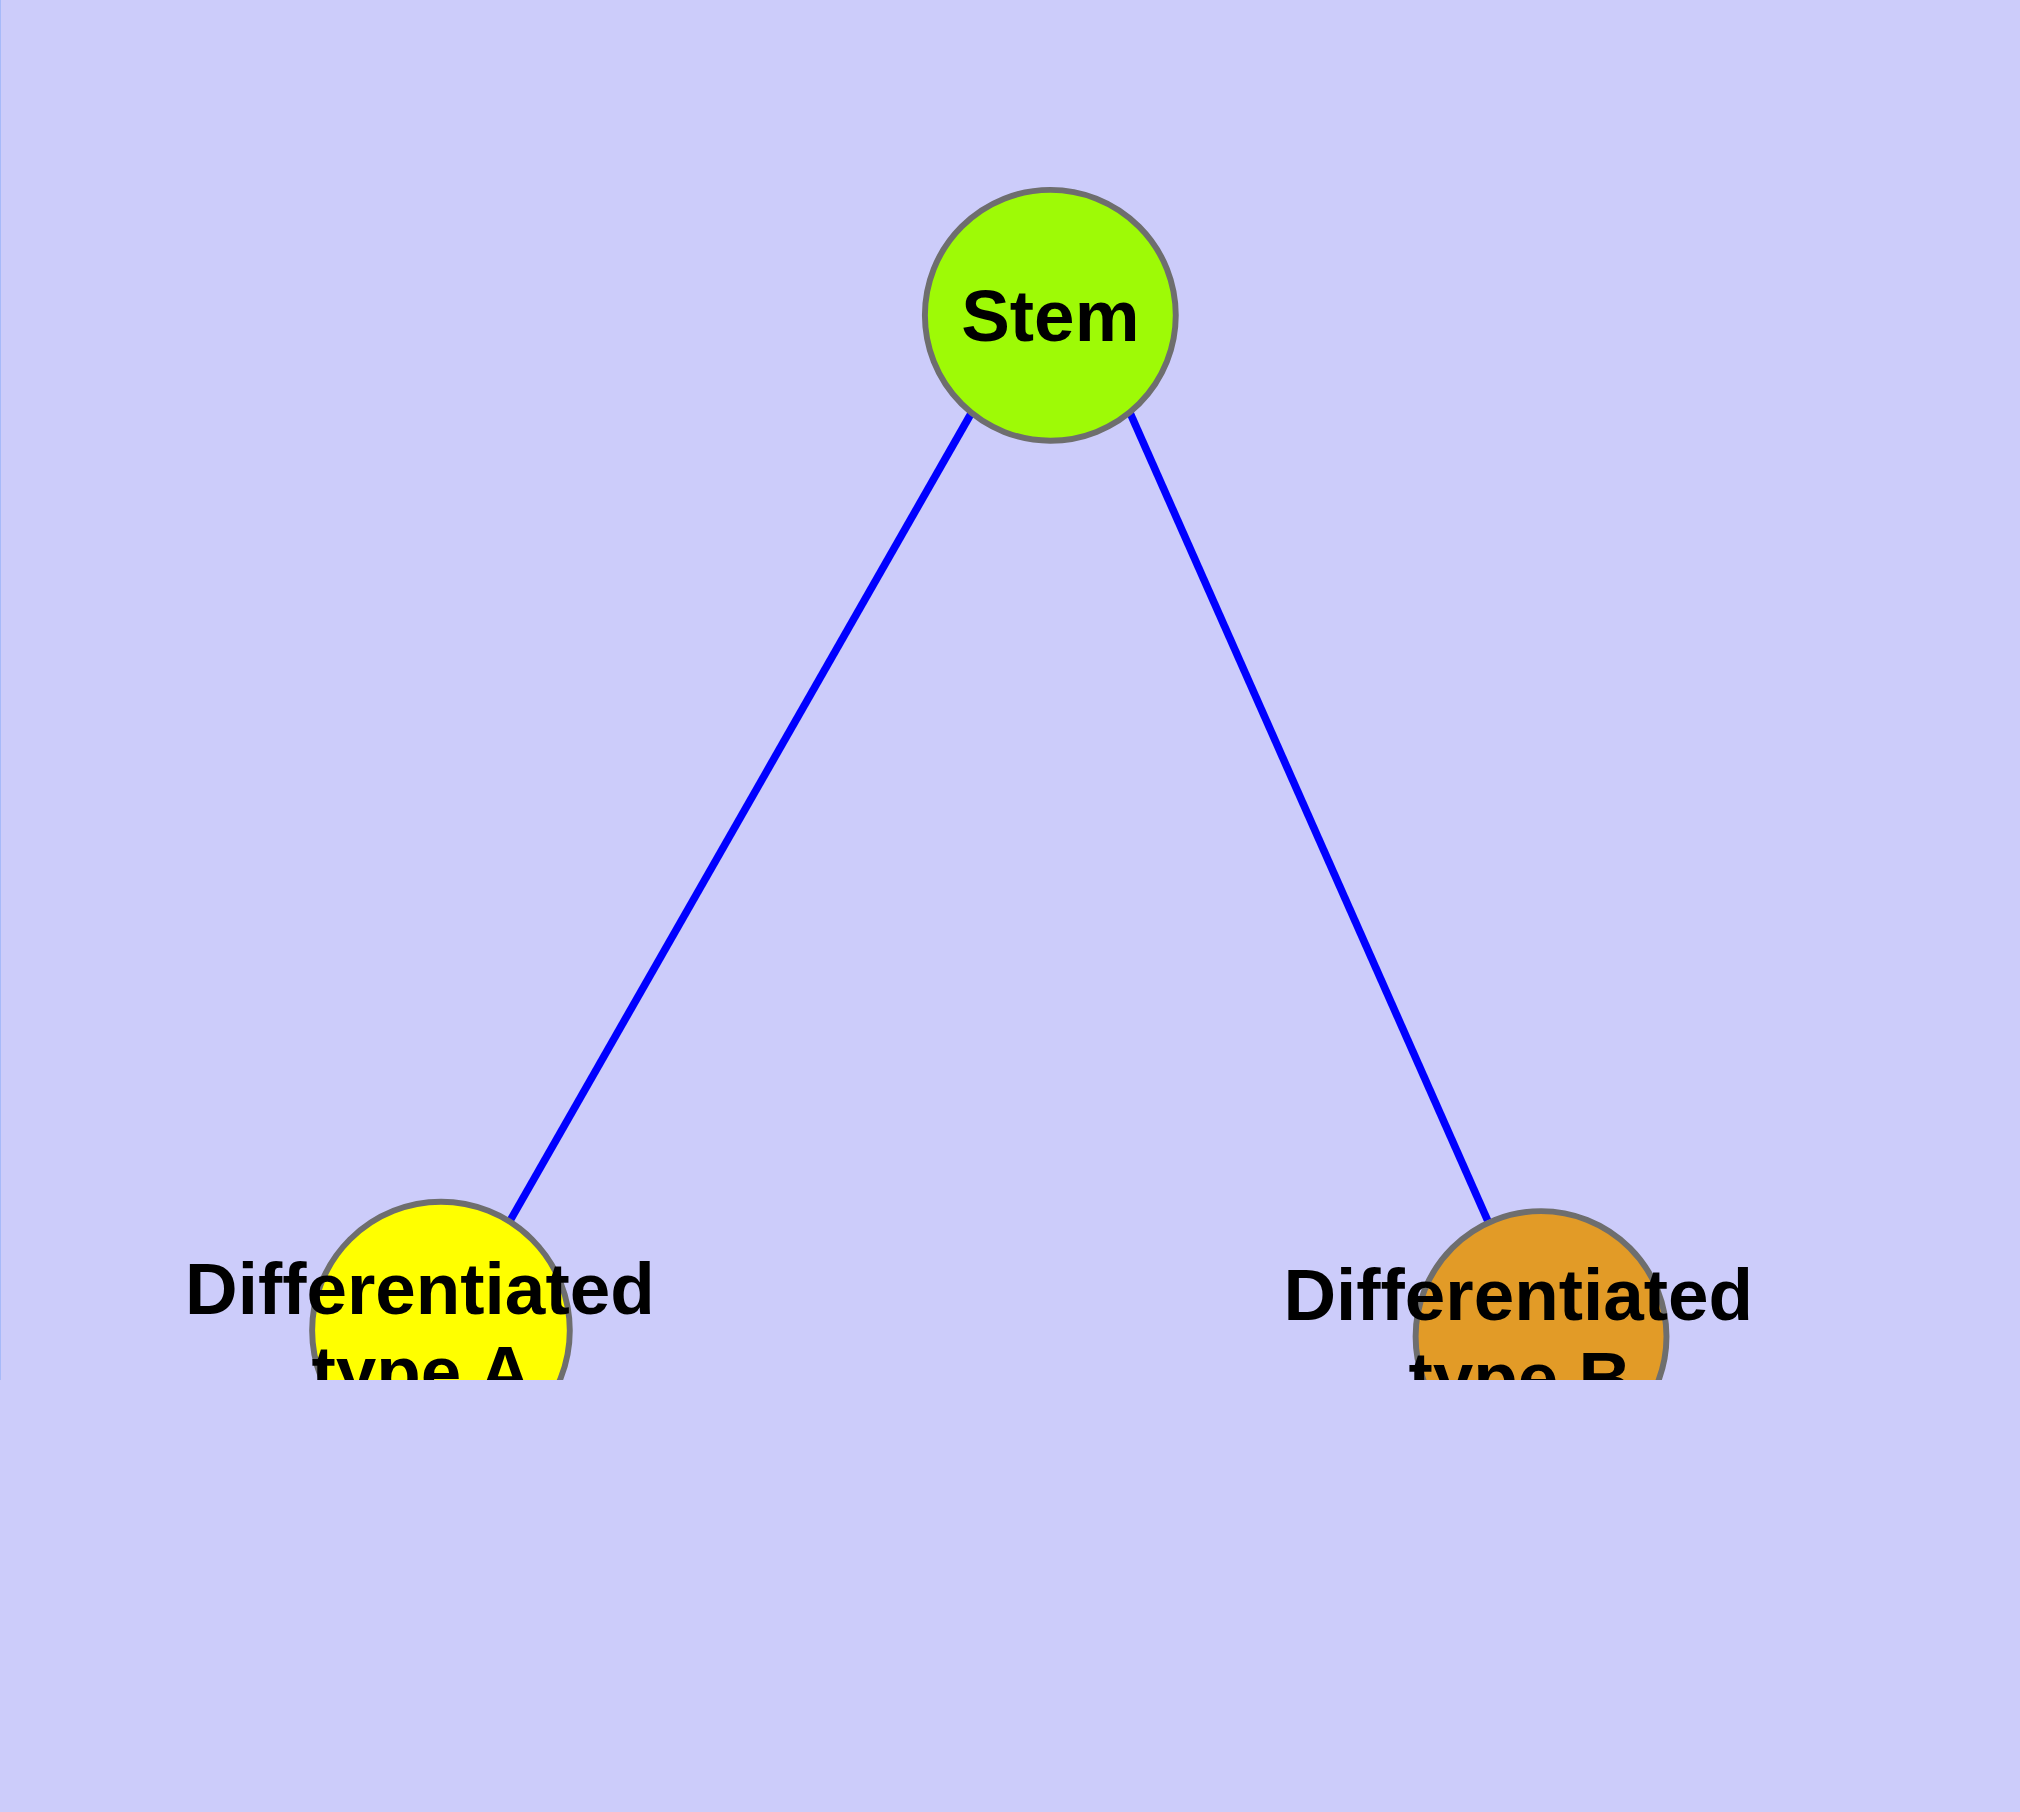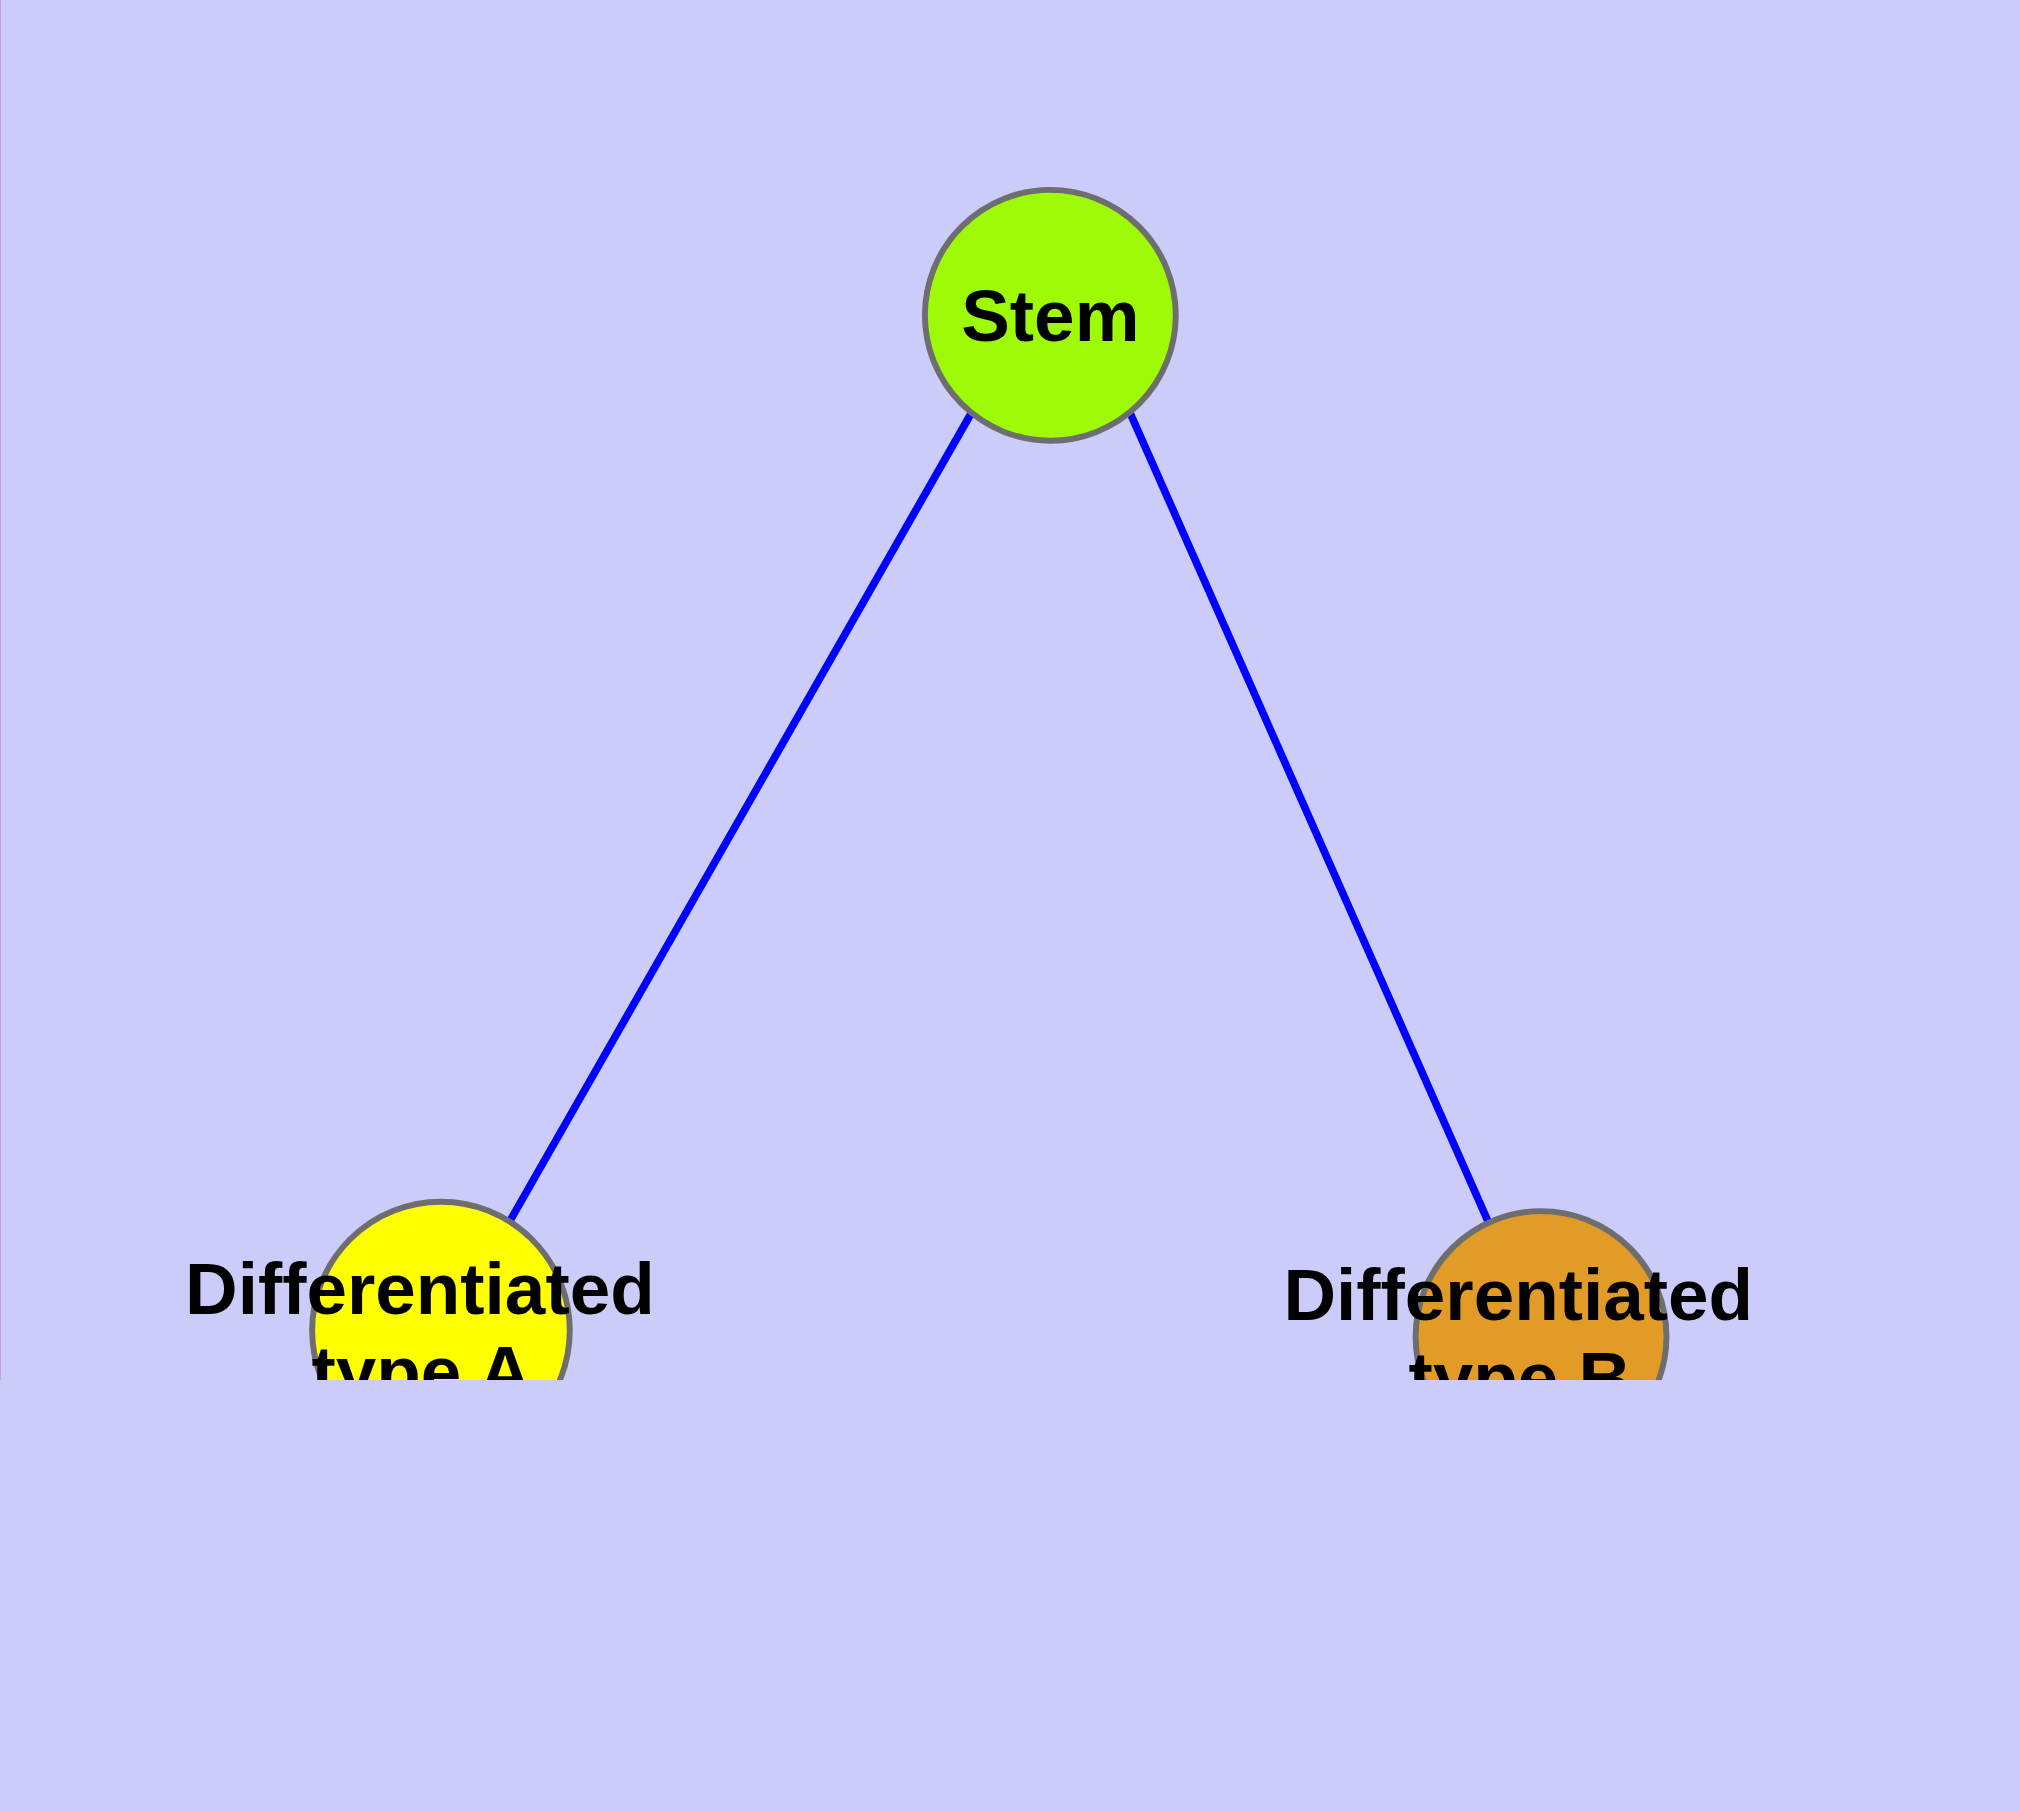--- a/index.html
+++ b/index.html
@@ -4,21 +4,21 @@
 <style>
   html, body {
     margin: 0;
     padding: 0;
     background: #ccccfa;
   }
   #canvas {
     position: relative;
     width: 2021px;
     height: 1380px;
-    background: #a21caf;
+    background: #3b82f6;
     overflow: hidden;
     font-family: "Liberation Sans", sans-serif;
   }
   #graph-svg {
     position: absolute;
     top: 0;
     left: 0;
     width: 2021px;
     height: 1812px;
     display: block;

